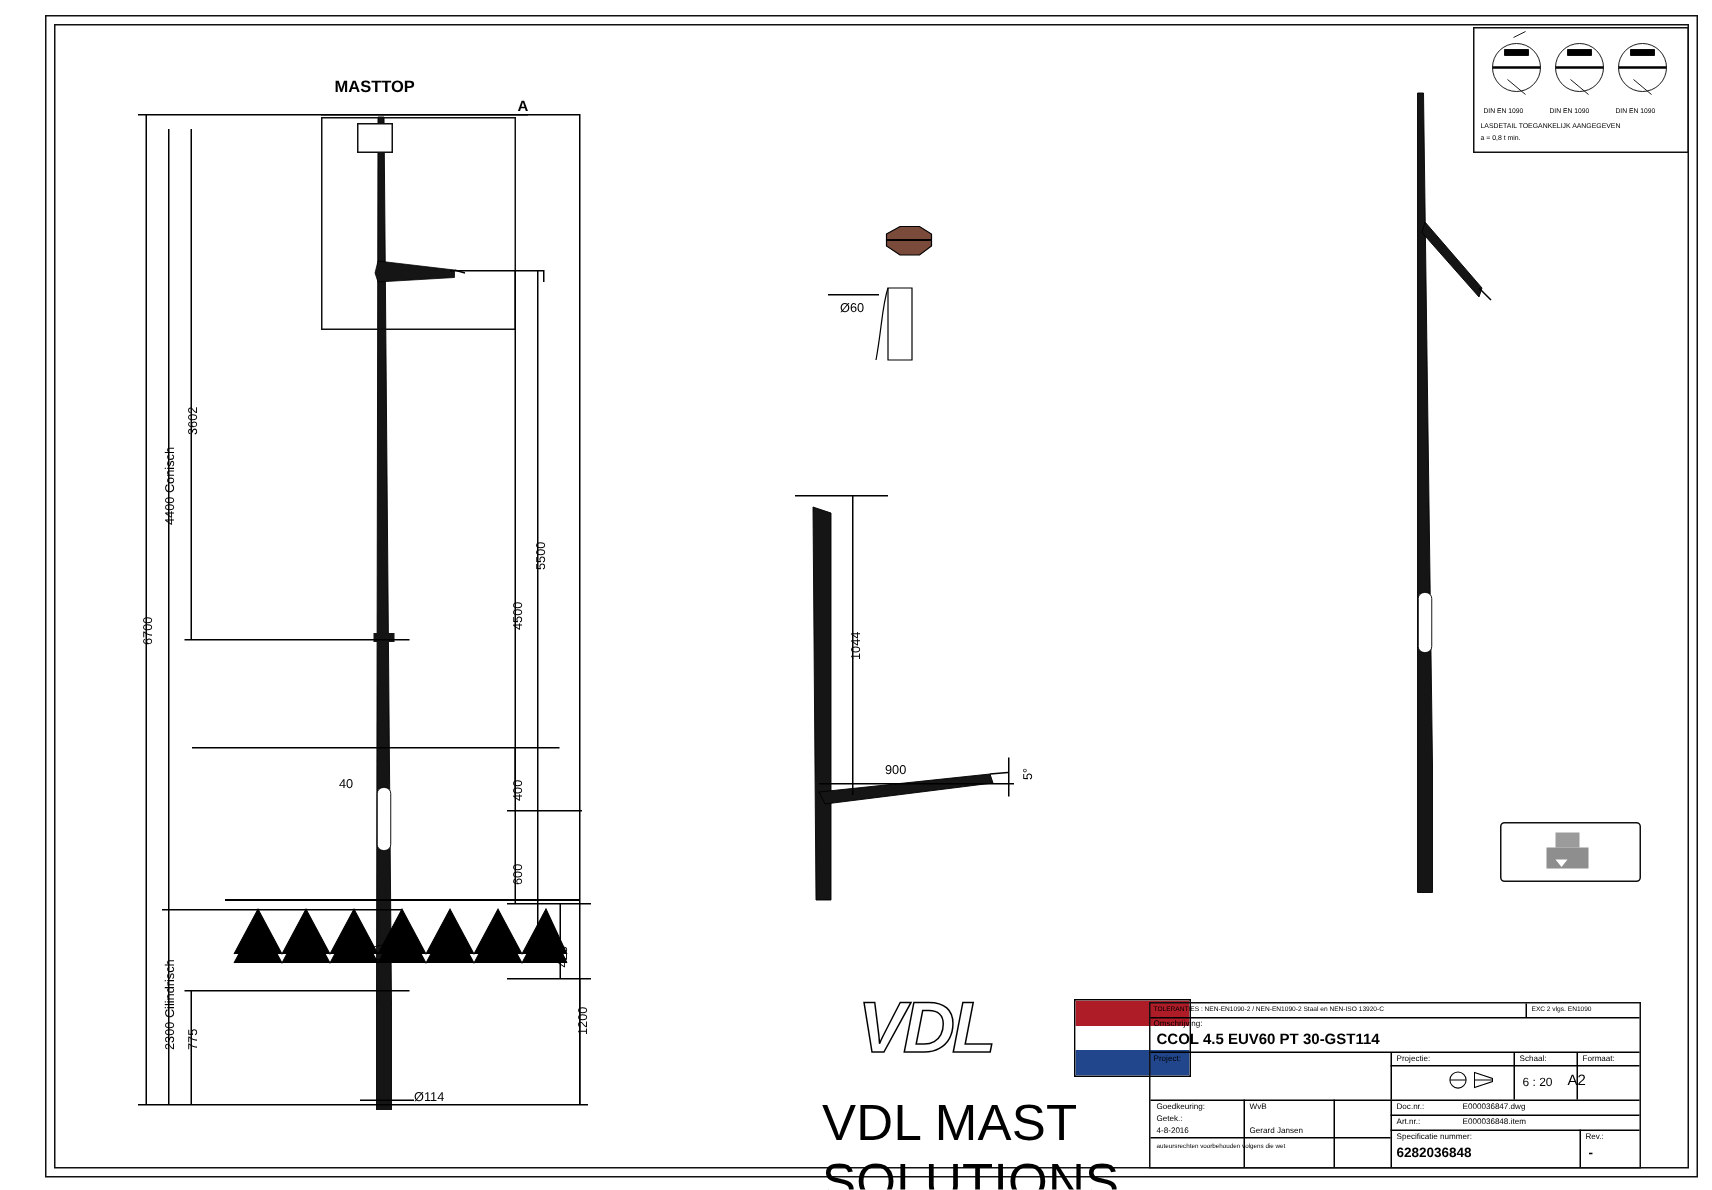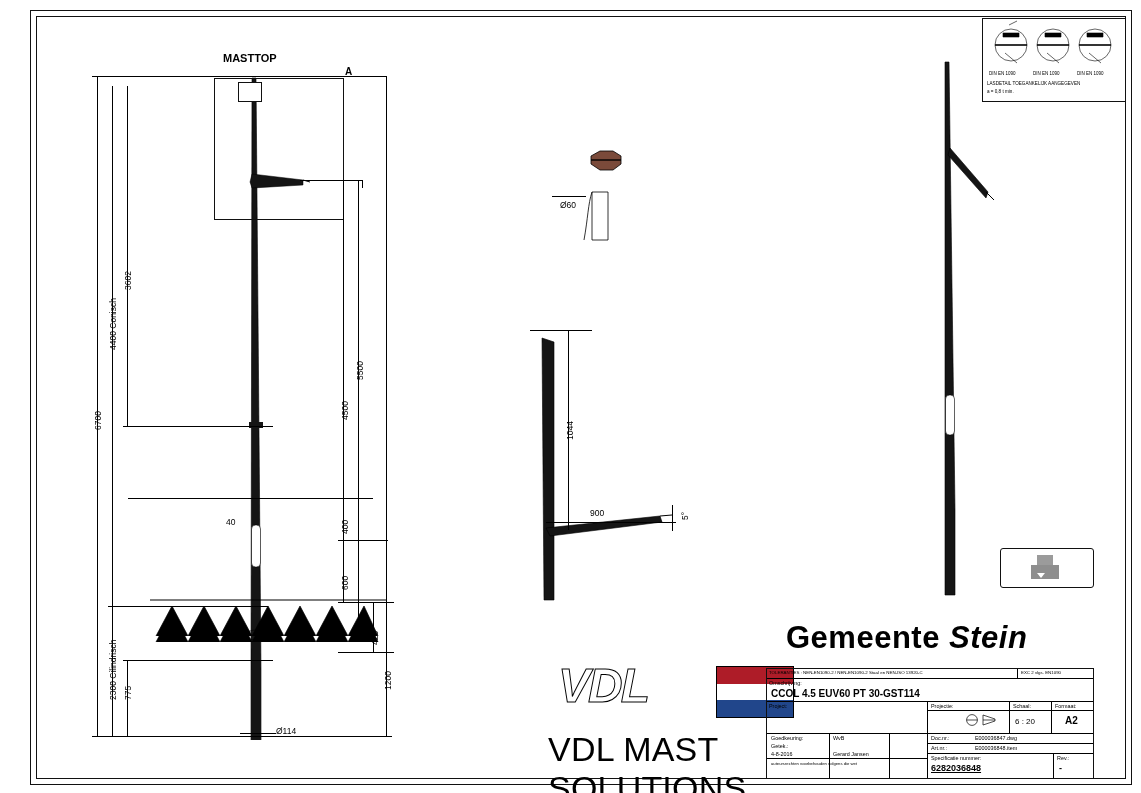--- a/index.html
+++ b/index.html
@@ -16,21 +16,21 @@
   .v1{width:1px;}
   .box{position:absolute;border:1px solid #111;}
   .dim-txt{position:absolute;font-size:8.5px;white-space:nowrap;}
   
   .tb{position:absolute;left:766px;top:668px;width:326px;height:109px;border:1px solid #111;}
   .tb-cell{position:absolute;font-size:5.4px;line-height:1.25;padding:1px 2px;box-sizing:border-box;}
   .gem{position:absolute;left:786px;top:620px;font-size:31px;font-weight:bold;letter-spacing:.5px;}
   .gem i{font-style:italic;}
   .vdl-wrap{position:absolute;left:548px;top:658px;width:320px;height:110px;}
   .vdl-txt{position:absolute;left:0;top:72px;font-size:34px;font-weight:normal;letter-spacing:.2px;}
-  .vdl-logo{position:absolute;left:10px;top:0px;font-size:48px;font-weight:bold;font-style:italic;
+  .vdl-logo{position:absolute;left:24px;top:0px;font-size:48px;font-weight:bold;font-style:italic;
             letter-spacing:-2px;-webkit-text-stroke:1px #000;color:#fff;}
   .flag{position:absolute;left:168px;top:8px;width:76px;height:50px;border:1px solid #000;overflow:hidden;}
   .flag div{height:33.33%;}
   .f-r{background:#AE1C28;} .f-w{background:#FFFFFF;} .f-b{background:#21468B;}
   svg{display:block;}
 </style>
 </head>
 <body>
 
 <div class="sheet">
@@ -181,24 +181,20 @@
   </div>
 
   <div class="box" style="left:1000px;top:548px;width:92px;height:38px;border-radius:3px;">
     <svg width="90" height="36">
       <rect x="36" y="6" width="16" height="10" fill="#9b9b9b"></rect>
       <path d="M30 16 L58 16 L58 30 L30 30 Z" fill="#8e8e8e"></path>
       <path d="M36 24 l8 0 l-4 5 z" fill="#fff"></path>
     </svg>
   </div>
 
-  <div class="gem">
-    <span>Gemeente</span>
-    <i>Stein</i>
-  </div>
 
   <div class="vdl-wrap">
     <div class="vdl-logo">VDL</div>
     <div class="flag">
       <div class="f-r"></div>
         <div class="f-w"></div>
         <div class="f-b"></div>
     </div>
     <div class="vdl-txt">VDL MAST SOLUTIONS</div>
   </div>
@@ -223,33 +219,33 @@
     <div class="ln v1" style="left:284px;top:33px;height:31px;"></div>
     <div class="ln h1" style="left:160px;top:41px;width:166px;"></div>
 
     <svg style="position:absolute;left:196px;top:44px;" width="40" height="14">
       <circle cx="9" cy="7" r="5.4" fill="none" stroke="#000" stroke-width="0.7"></circle>
       <line x1="3.6" y1="7" x2="14.4" y2="7" stroke="#000" stroke-width="0.7"></line>
       <path d="M20 2 L32 6 L32 8 L20 12 Z" fill="none" stroke="#000" stroke-width="0.7"></path>
       <line x1="20" y1="7" x2="32" y2="7" stroke="#000" stroke-width="0.7"></line>
     </svg>
     <div class="tb-cell" style="left:246px;top:47px;width:38px;font-size:8px;">6 : 20</div>
-    <div class="tb-cell" style="left:296px;top:45px;width:34px;font-size:10px;font-weight:bold;">A2</div>
+    <div class="tb-cell" style="left:276px;top:45px;width:34px;font-size:10px;font-weight:normal;">A2</div>
     <div class="ln h1" style="left:0;top:64px;width:326px;"></div>
 
     <div class="tb-cell" style="left:162px;top:65px;width:40px;height:9px;">Doc.nr.:</div>
     <div class="tb-cell" style="left:206px;top:65px;width:120px;height:9px;">E000036847.dwg</div>
     <div class="ln h1" style="left:160px;top:74px;width:166px;"></div>
     <div class="tb-cell" style="left:162px;top:75px;width:40px;height:9px;">Art.nr.:</div>
     <div class="tb-cell" style="left:206px;top:75px;width:120px;height:9px;">E000036848.item</div>
     <div class="ln h1" style="left:160px;top:84px;width:166px;"></div>
     <div class="tb-cell" style="left:162px;top:85px;width:120px;height:8px;">Specificatie nummer:</div>
     <div class="tb-cell" style="left:288px;top:85px;width:38px;height:8px;">Rev.:</div>
     <div class="ln v1" style="left:286px;top:84px;height:25px;"></div>
-    <div class="tb-cell" style="left:162px;top:93px;width:120px;font-size:9px;font-weight:bold;text-decoration:underline;">6282036848</div>
+    <div class="tb-cell" style="left:162px;top:93px;width:120px;font-size:9px;font-weight:bold;">6282036848</div>
     <div class="tb-cell" style="left:290px;top:93px;width:34px;font-size:9px;font-weight:bold;">-</div>
 
     <div class="ln v1" style="left:160px;top:64px;height:45px;"></div>
     <div class="tb-cell" style="left:2px;top:65px;width:60px;height:8px;">Goedkeuring:</div>
     <div class="tb-cell" style="left:2px;top:73px;width:60px;height:8px;">Getek.:</div>
     <div class="tb-cell" style="left:2px;top:81px;width:60px;height:8px;">4-8-2016</div>
     <div class="tb-cell" style="left:64px;top:65px;width:60px;height:8px;">WvB</div>
     <div class="tb-cell" style="left:64px;top:81px;width:94px;height:8px;">Gerard Jansen</div>
     <div class="ln v1" style="left:62px;top:64px;height:45px;"></div>
     <div class="ln v1" style="left:122px;top:64px;height:45px;"></div>

